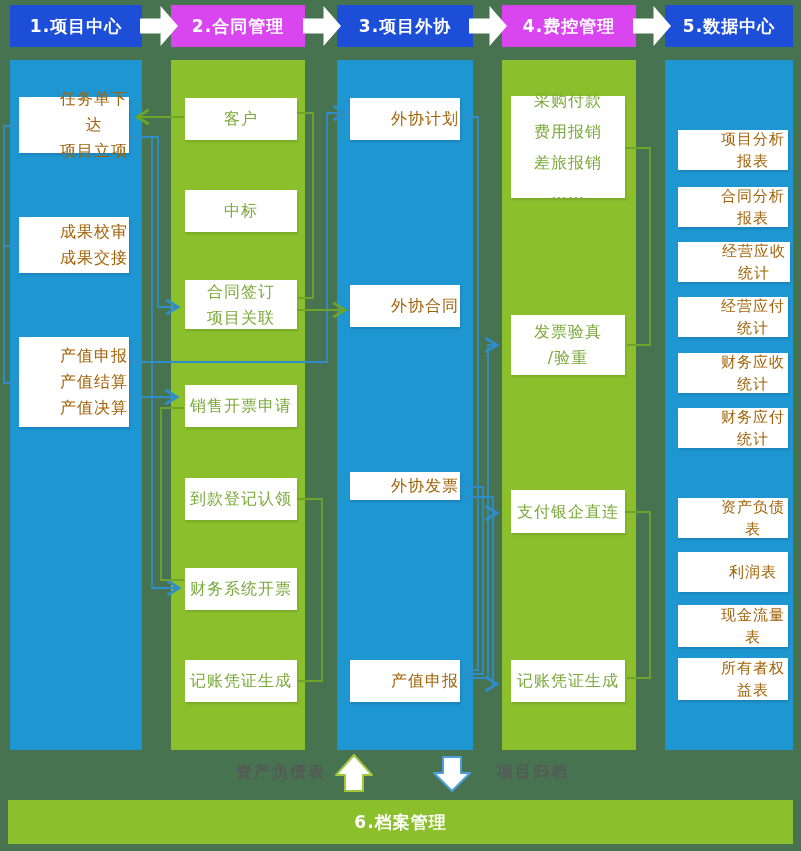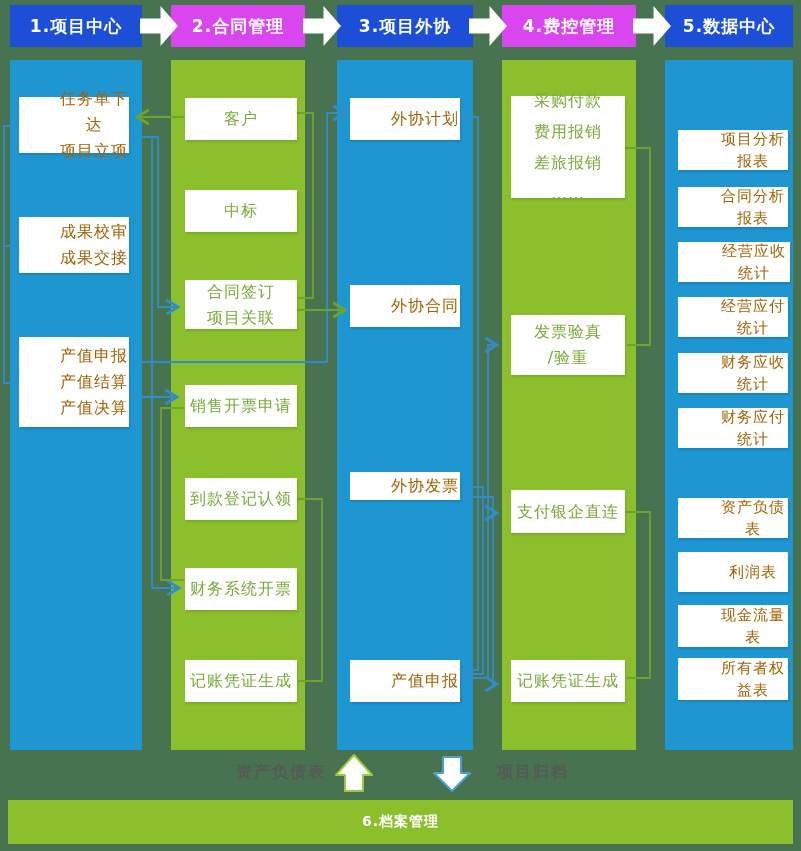--- a/index.html
+++ b/index.html
@@ -18,21 +18,21 @@
        text-align:center;box-shadow:1px 2px 2px rgba(0,0,0,0.12);z-index:3;}
   .box .lbl{white-space:pre-line;font-size:16px;line-height:26px;letter-spacing:1px;font-weight:500;}
   .blue-txt{color:#a16207;margin-left:40px;}
   .green-txt{color:#7aa93a;}
   .c5 .lbl{font-size:15px;line-height:22px;}
   .c4big .lbl{line-height:31px;}
   svg.wires{position:absolute;left:0;top:0;z-index:2;pointer-events:none;}
   .foot-label{position:absolute;top:762px;font-size:16px;font-weight:bold;color:#555a58;letter-spacing:2px;}
   .archive-bar{position:absolute;left:8px;top:800px;width:785px;height:44px;background:#8bc02c;
        display:flex;align-items:center;justify-content:center;color:#fff;font-weight:bold;
-       font-size:14px;letter-spacing:1px;z-index:3;}
+       font-size:17px;letter-spacing:1px;z-index:3;}
   .fa{position:absolute;left:0;top:0;z-index:3;}
 </style>
 </head>
 <body>
 
 <div class="stage">
 
   <div class="col blue" style="left:10px;width:132px;"></div>
   <div class="col green" style="left:171px;width:134px;"></div>
   <div class="col blue" style="left:337px;width:136px;"></div>

